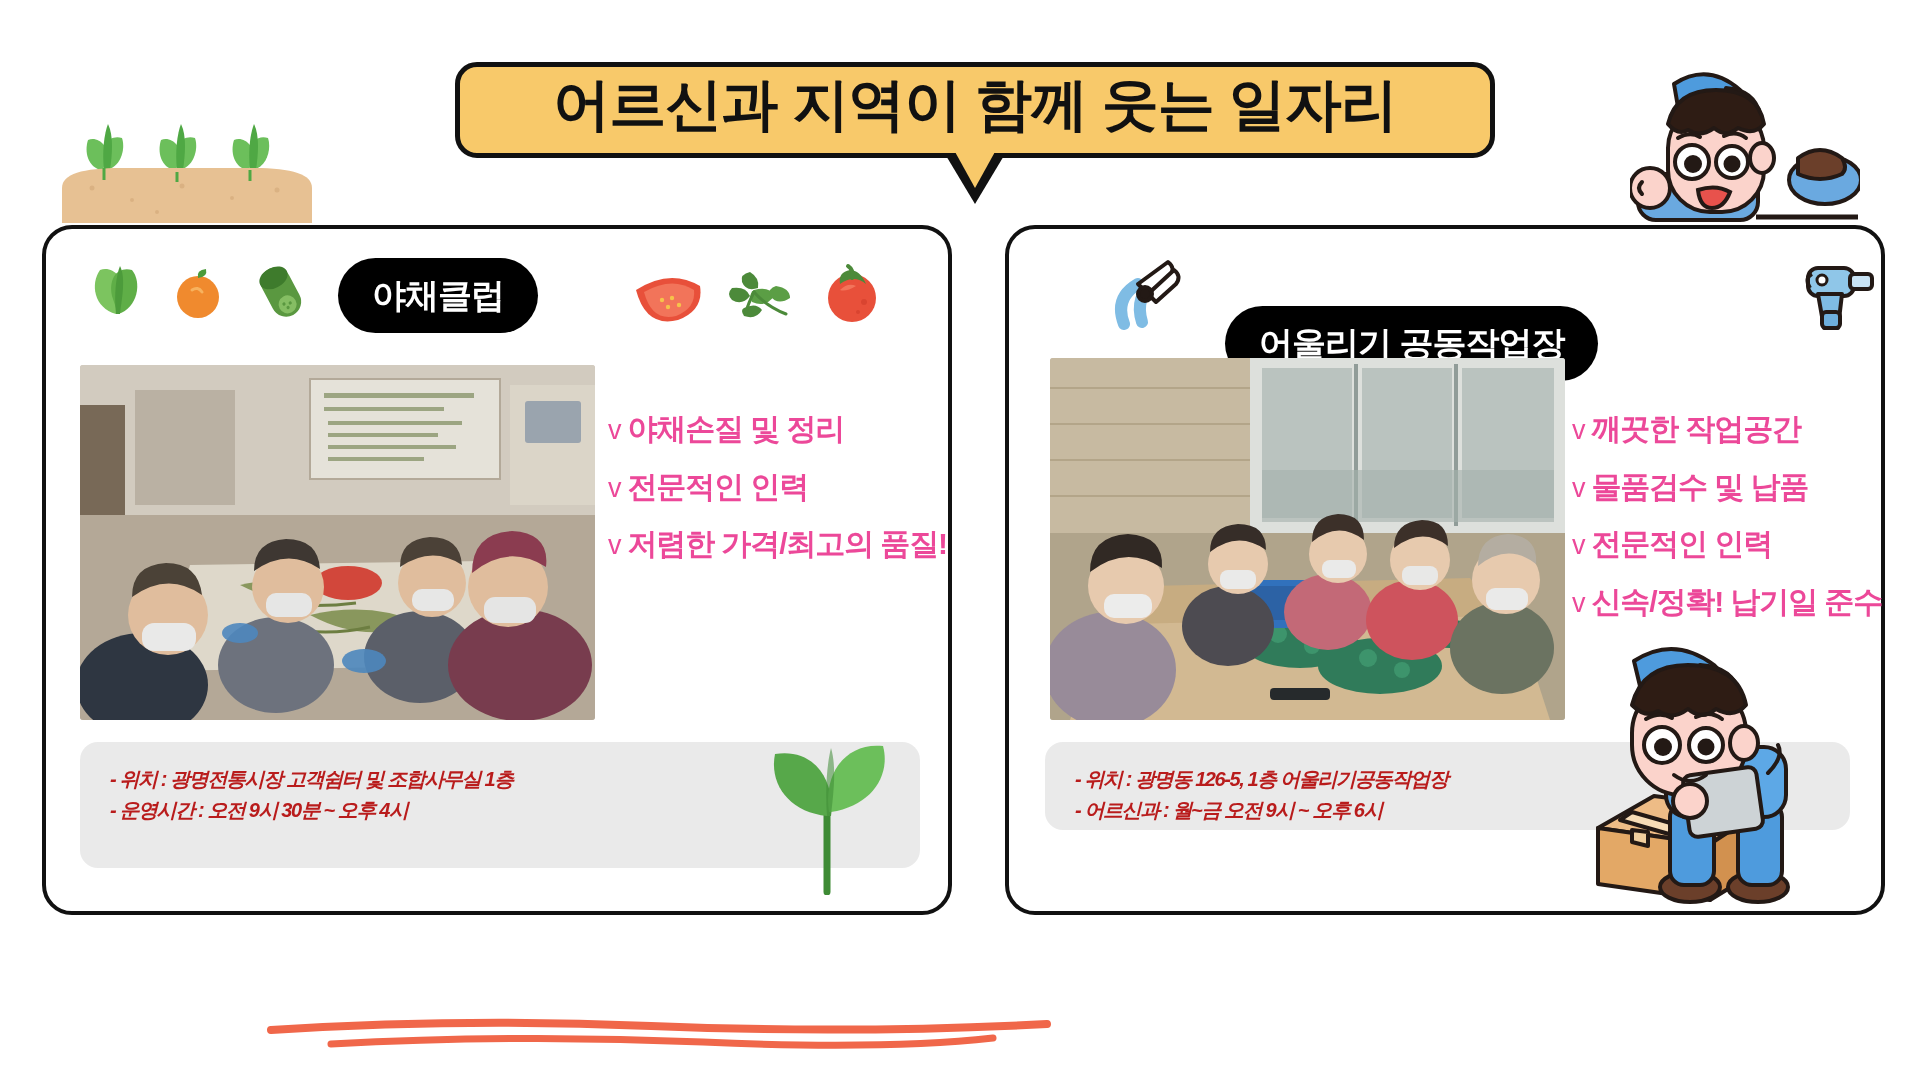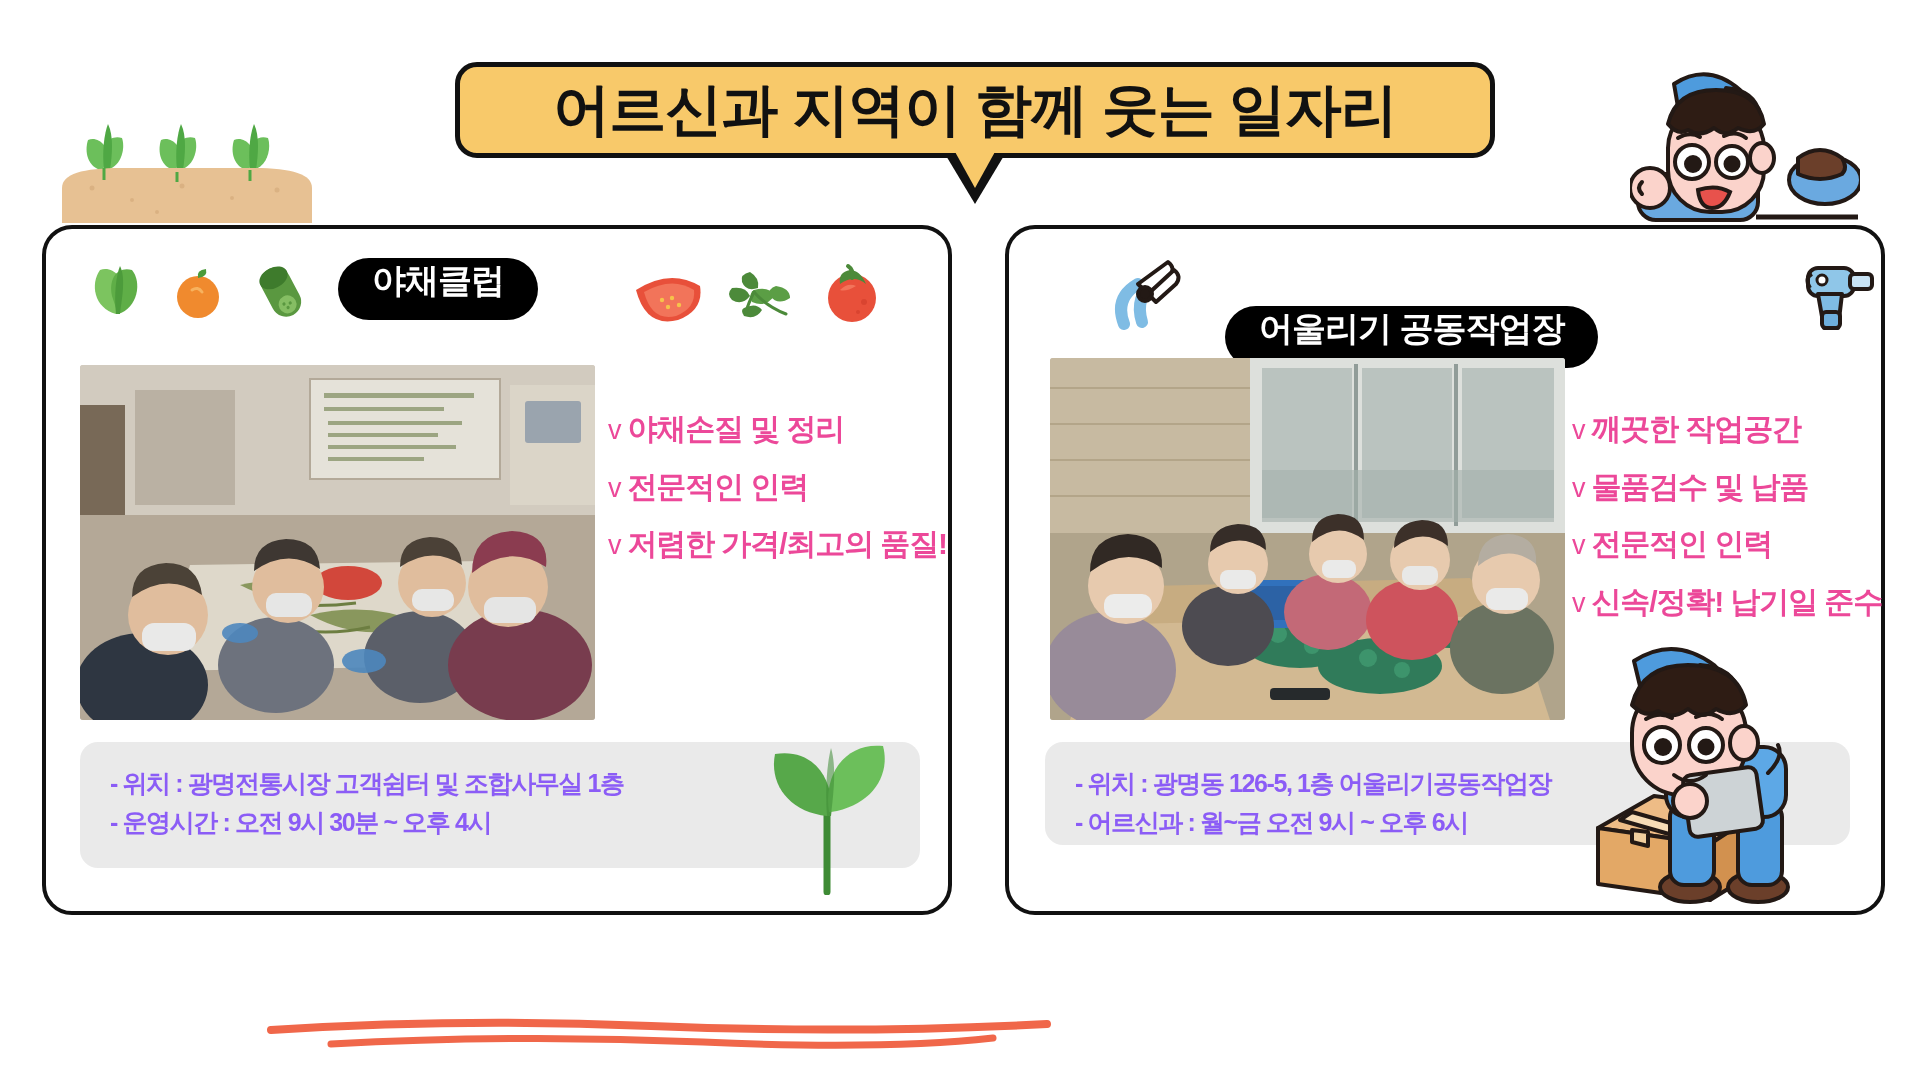--- a/index.html
+++ b/index.html
@@ -27,21 +27,21 @@
     height: 96px;
   }
   .title-banner {
     position: relative;
     width: 100%;
     height: 100%;
     background: #F8C96A;
     border: 5px solid #111111;
     border-radius: 22px;
     display: flex;
-    align-items: center;
+    align-items: flex-start;
     justify-content: center;
     z-index: 2;
   }
   .title-text {
     font-size: 57px;
     font-weight: bold;
     color: #111111;
     letter-spacing: -1px;
     white-space: nowrap;
   }
@@ -84,22 +84,23 @@
     border: 4px solid #111111;
     border-radius: 30px;
   }
   .card-left  { left: 42px;  top: 225px; width: 910px; height: 690px; }
   .card-right { left: 1005px; top: 225px; width: 880px; height: 690px; }
 
   .pill {
     position: absolute;
     background: #000000;
     border-radius: 40px;
-    height: 62px;
+    height: 75px;
     display: flex;
+    align-items: center;
     justify-content: center;
     padding: 0 34px;
   }
   .pill-text {
     color: #ffffff;
     font-size: 34px;
     font-weight: bold;
     letter-spacing: -1px;
     white-space: nowrap;
   }
@@ -131,28 +132,29 @@
   .bullet .mark { font-weight: normal; font-size: 27px; margin-right: 7px; }
 
   
   .infobox {
     position: absolute;
     background: #EAEAEA;
     border-radius: 18px;
     padding: 22px 30px 24px 30px;
   }
   .infobox-left  { left: 80px;  top: 742px; width: 840px; height: 126px; }
-  .infobox-right { left: 1045px; top: 742px; width: 805px; height: 103px; }
+  .infobox-right { left: 1045px; top: 742px; width: 805px; height: 88px; }
   .info-line {
-    font-size: 25px;
+    font-size: 20px;
     font-weight: bold;
-    color: #8b5cf6;
+    color: #b91c1c;
     letter-spacing: -1.4px;
     white-space: nowrap;
     line-height: 1.55;
+    font-style: italic;
   }
 
   
   .caption-wrap {
     position: absolute;
     left: 235px;
     top: 965px;
     display: flex;
     align-items: center;
   }

